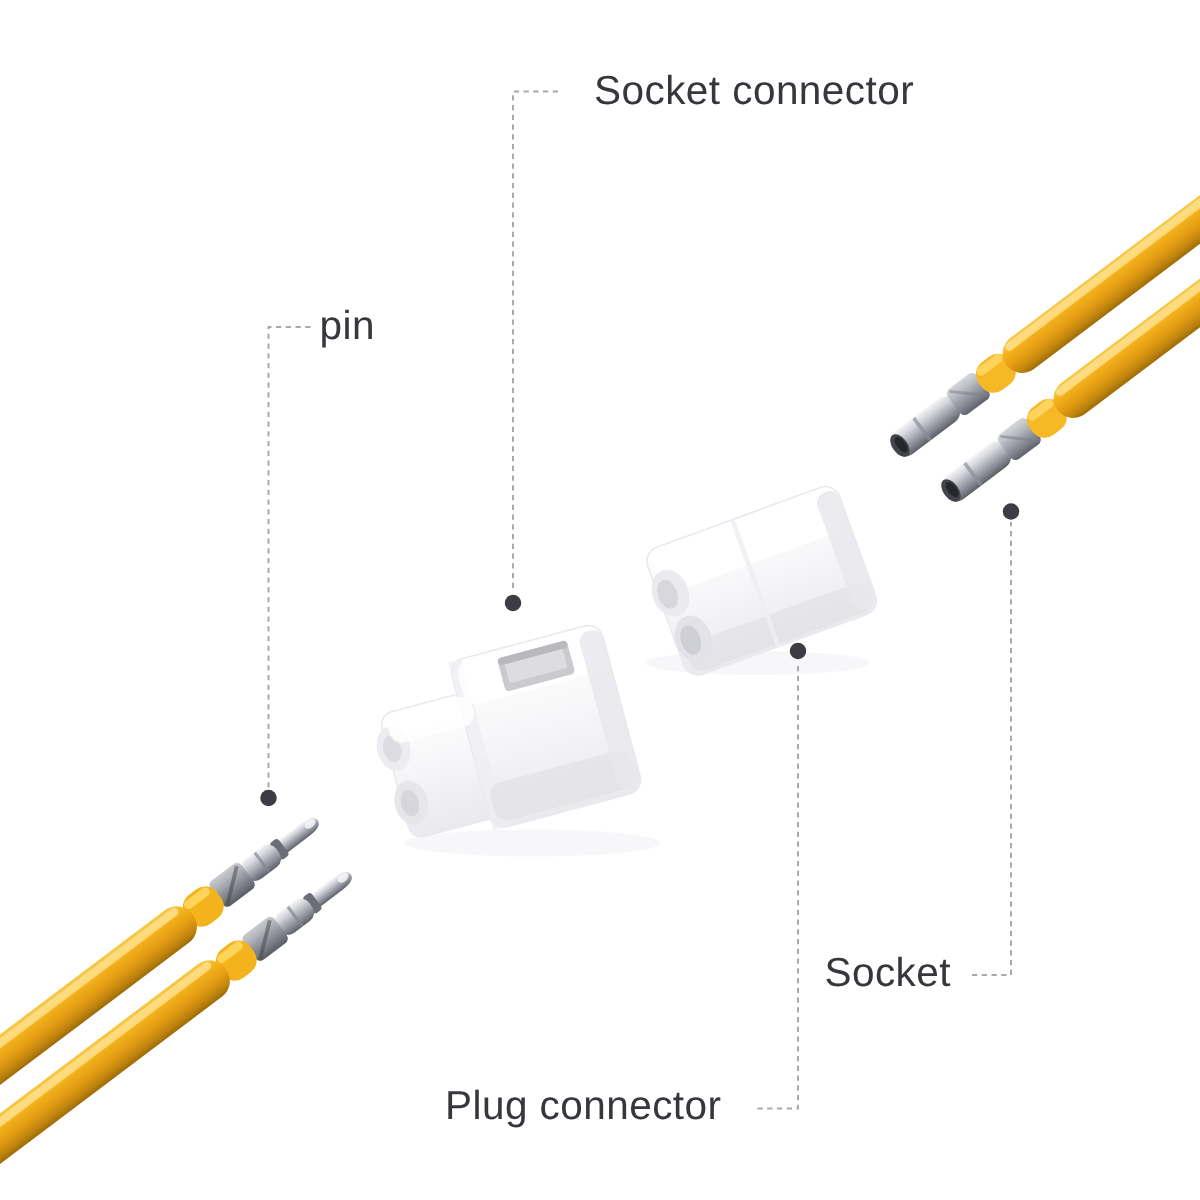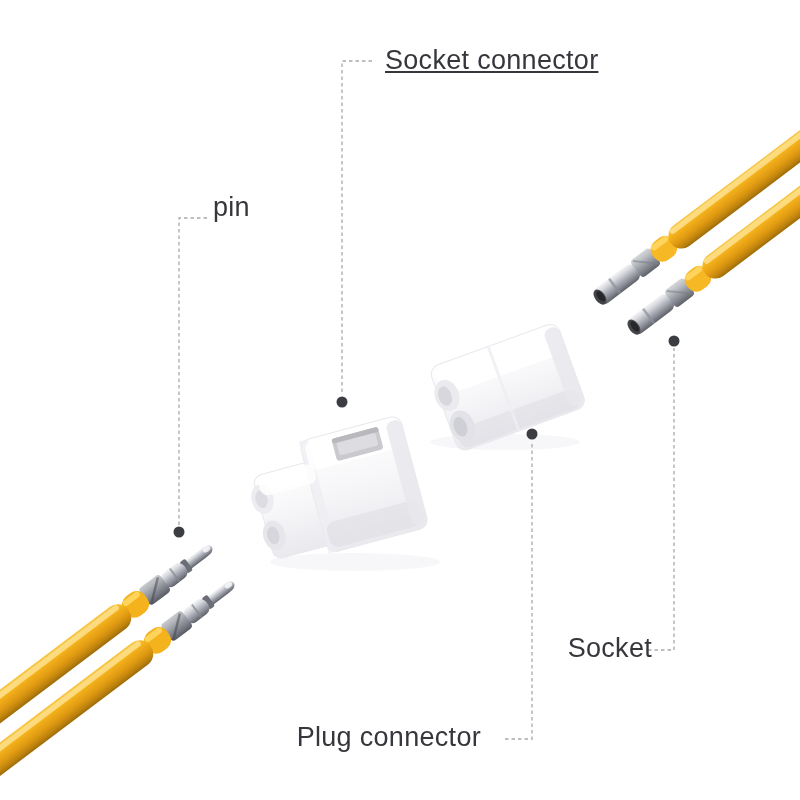--- a/index.html
+++ b/index.html
@@ -13,23 +13,23 @@
   .label{
     position:absolute;
     font-family:"Liberation Sans", sans-serif;
     font-size:27px;
     font-weight:500;
     color:#36373c;
     letter-spacing:0.3px;
     white-space:nowrap;
     user-select:none;
   }
-  #lbl-socket-connector{left:385px;top:45px;text-decoration:underline;}
-  #lbl-pin{left:213px;top:192px;}
-  #lbl-socket{right:148px;top:633px;margin-left:24px;}
+  #lbl-socket-connector{left:396px;top:45px;}
+  #lbl-pin{left:213px;top:202px;}
+  #lbl-socket{right:166px;top:633px;margin-left:24px;}
   #lbl-plug-connector{right:319px;top:722px;}
 </style>
 </head>
 <body>
 
 <div class="stage">
 <svg width="800" height="800" viewBox="0 0 800 800">
   <defs>
 
     <linearGradient id="wireV" x1="0" y1="0" x2="0" y2="1">

